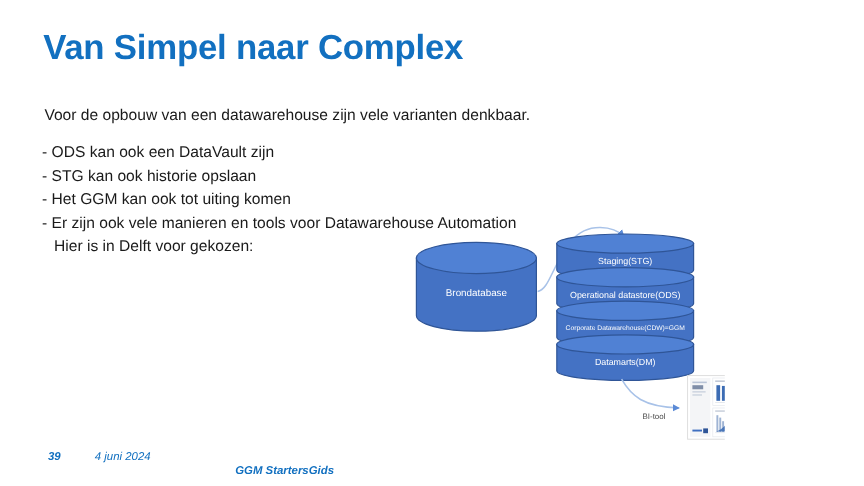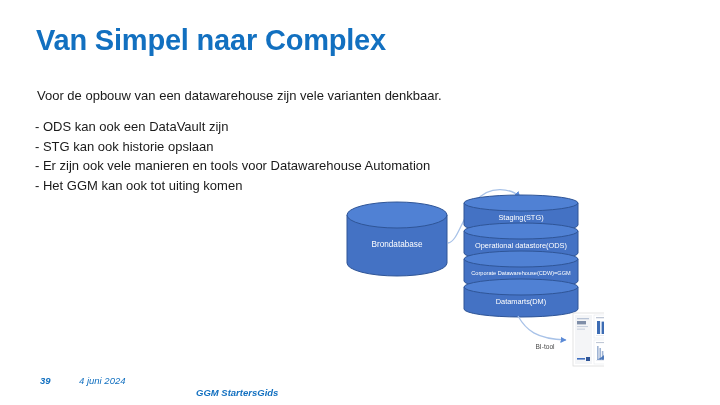--- a/index.html
+++ b/index.html
@@ -148,22 +148,23 @@
 
   <div class="deco-navy"></div>
   <div class="deco-blue"></div>
 
   <div class="title">Van Simpel naar Complex</div>
   <div class="subtitle">Voor de opbouw van een datawarehouse zijn vele varianten denkbaar.</div>
 
   <div class="bullets">
     <div class="ln">- ODS kan ook een DataVault zijn</div>
     <div class="ln">- STG kan ook historie opslaan</div>
+    <div class="ln">- Het GGM kan ook tot uiting komen</div>
     <div class="ln">- Er zijn ook vele manieren en tools voor Datawarehouse Automation</div>
-    <div class="ln">- Het GGM kan ook tot uiting komen</div>
+    <div class="ln indent">Hier is in Delft voor gekozen:</div>
   </div>
 
   <div class="diagram">
     <svg width="390" height="200" viewBox="0 0 390 200" xmlns="http://www.w3.org/2000/svg">
       <defs>
         <marker id="arrowhead" markerWidth="6" markerHeight="6" refX="4.2" refY="3" orient="auto" markerUnits="strokeWidth">
           <path d="M0,0.6 L4.6,3 L0,5.4 Z" fill="#5b8ad6"></path>
         </marker>
       </defs>
 

